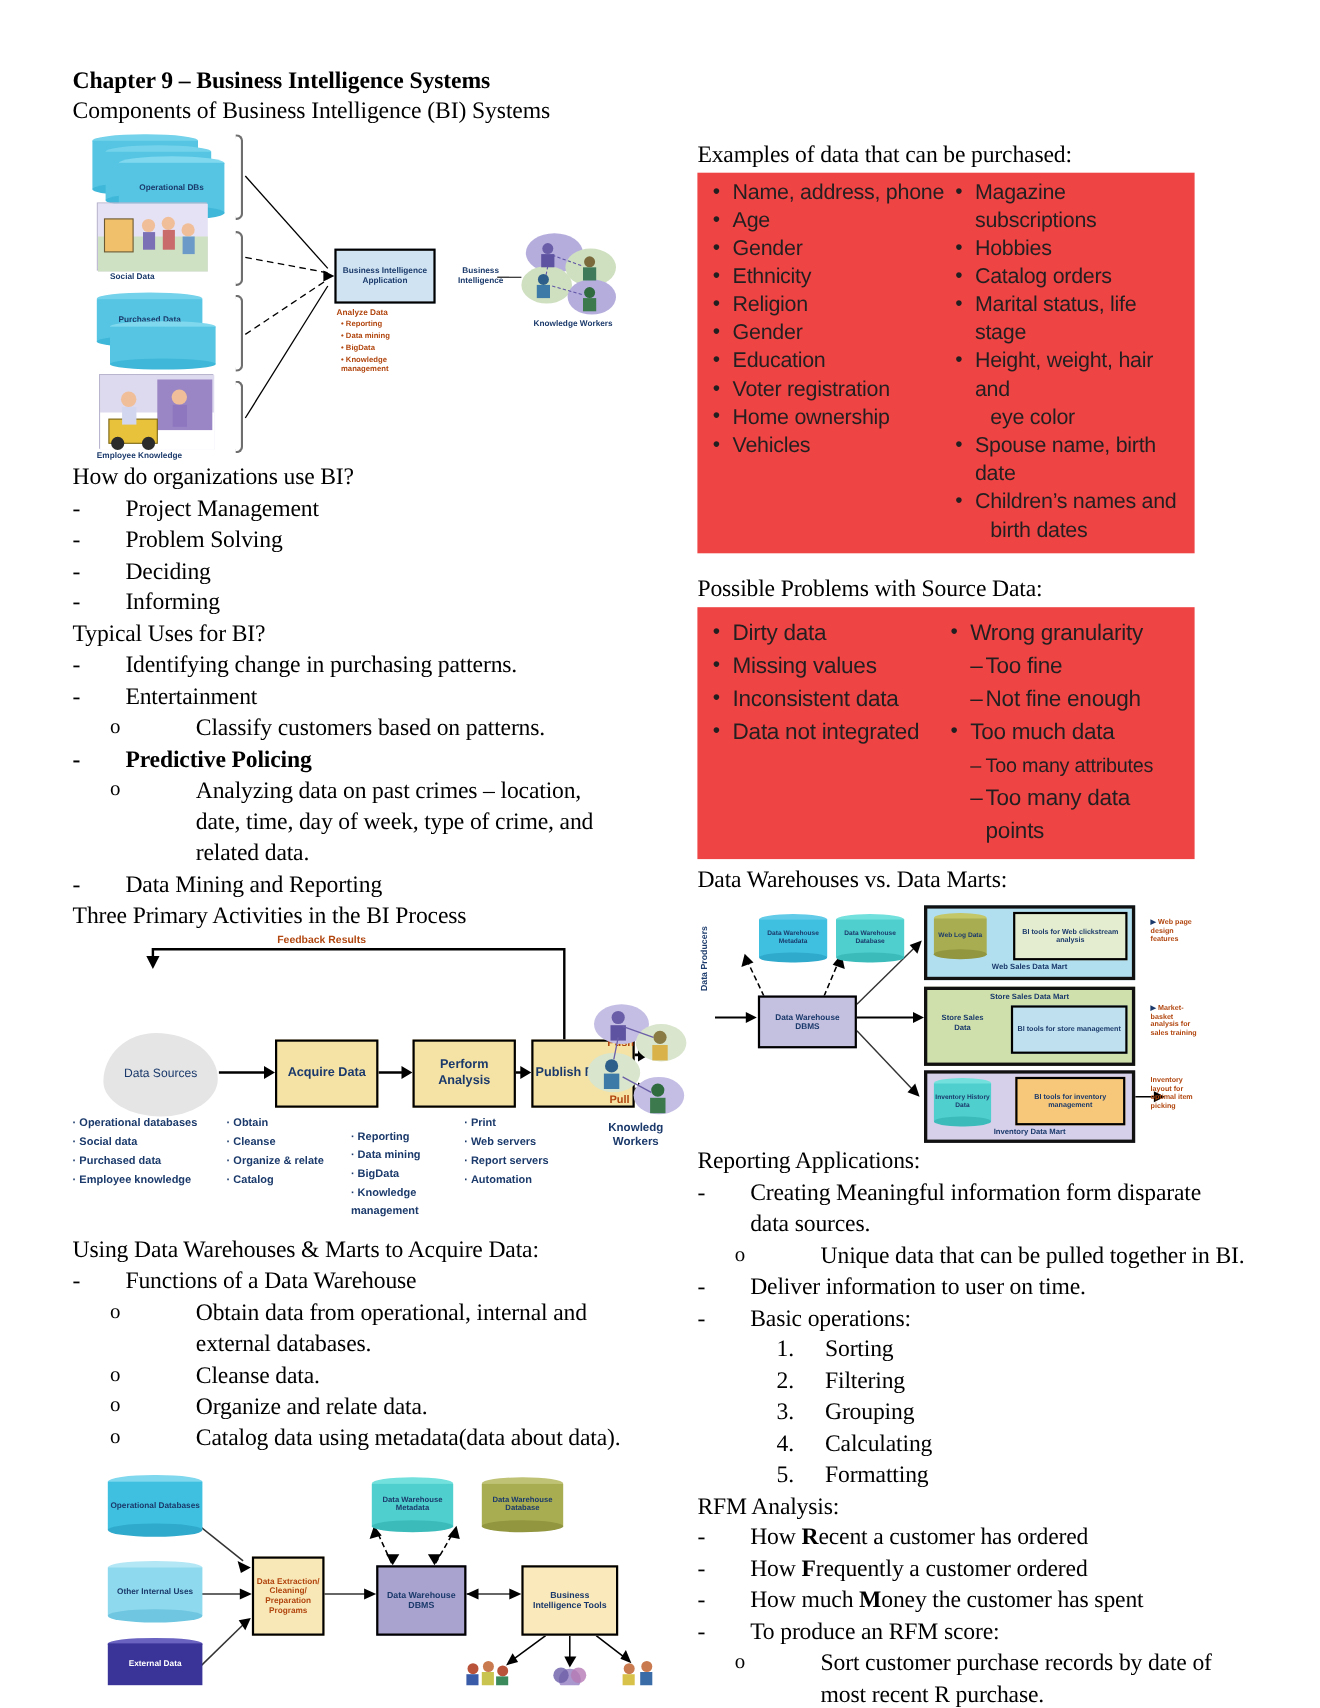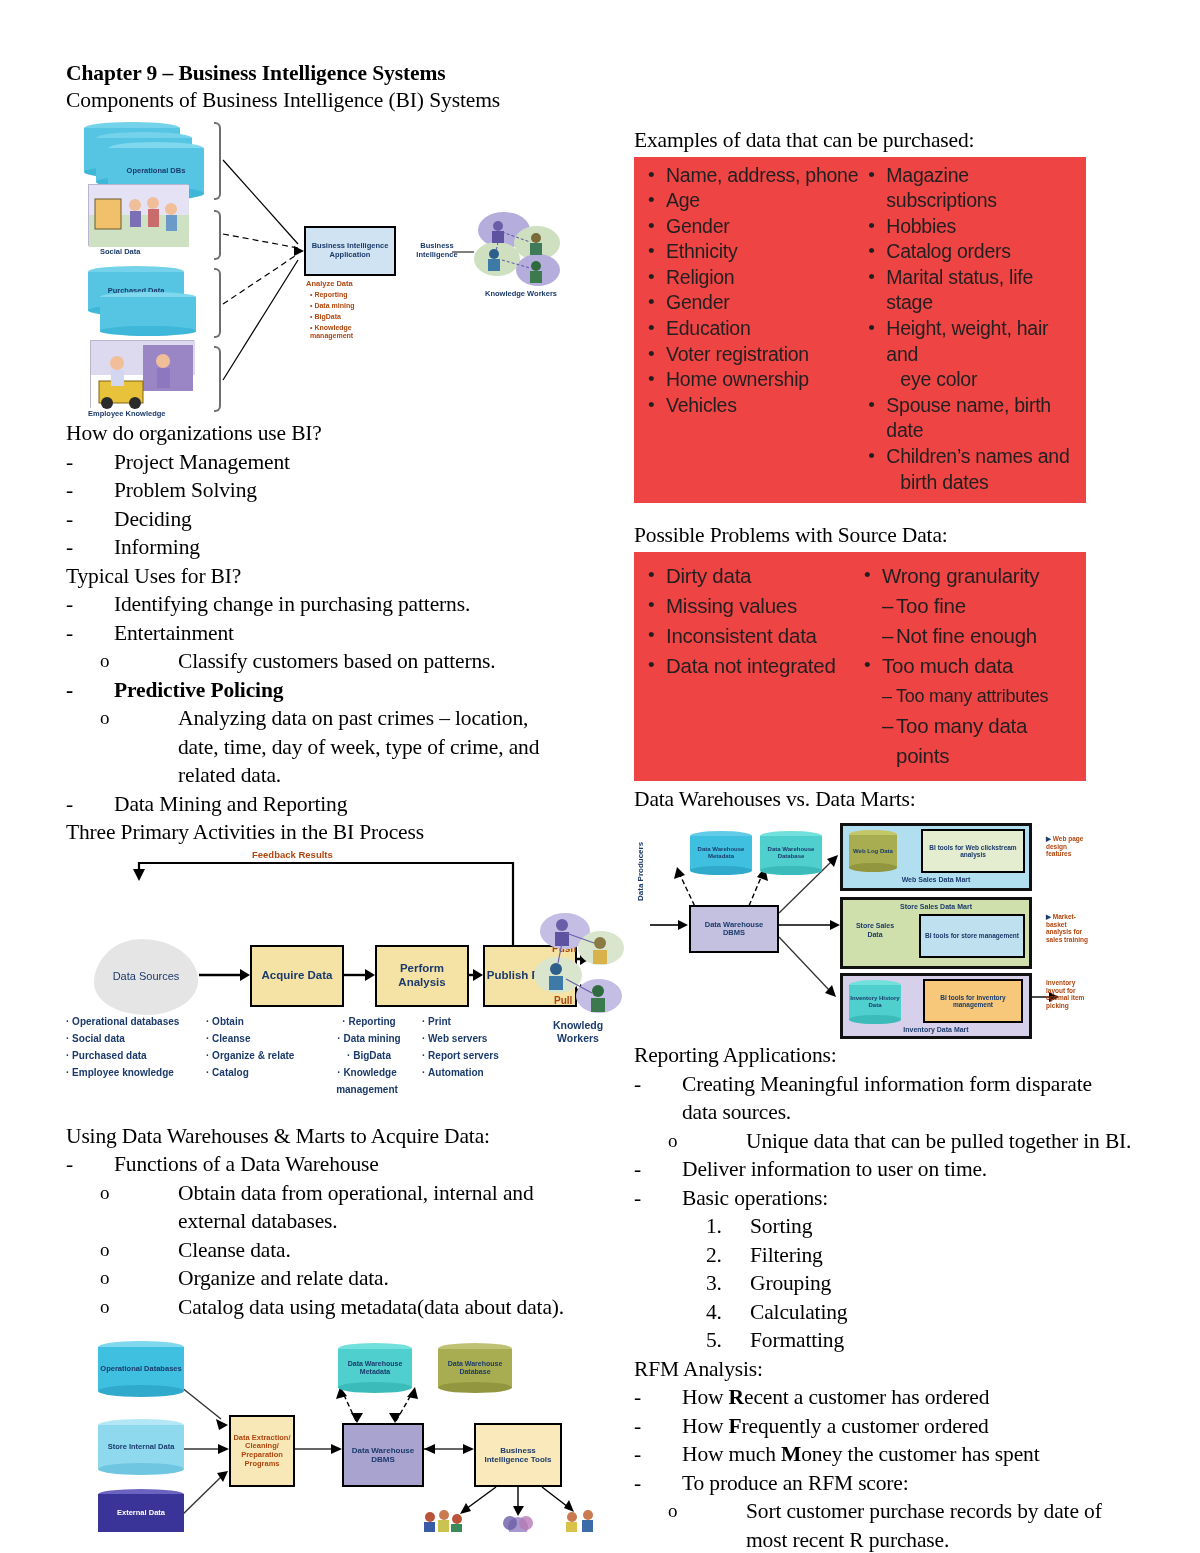--- a/index.html
+++ b/index.html
@@ -353,21 +353,21 @@
         <div class="cap" style="position:relative; font-size:10px; line-height:17px;">·&nbsp;<span>Social data</span></div>
         <div class="cap" style="position:relative; font-size:10px; line-height:17px;">·&nbsp;<span>Purchased data</span></div>
         <div class="cap" style="position:relative; font-size:10px; line-height:17px;">·&nbsp;<span>Employee knowledge</span></div>
       </div>
       <div class="abs" style="left:140px; top:166px; width:110px;">
         <div class="cap" style="position:relative; font-size:10px; line-height:17px;">·&nbsp;<span>Obtain</span></div>
         <div class="cap" style="position:relative; font-size:10px; line-height:17px;">·&nbsp;<span>Cleanse</span></div>
         <div class="cap" style="position:relative; font-size:10px; line-height:17px;">·&nbsp;<span>Organize &amp; relate</span></div>
         <div class="cap" style="position:relative; font-size:10px; line-height:17px;">·&nbsp;<span>Catalog</span></div>
       </div>
-      <div class="abs" style="left:253px; top:166px; width:100px;text-align:center;">
+      <div class="abs" style="left:253px; top:178px; width:100px;">
         <div class="cap" style="position:relative; font-size:10px; line-height:17px;">·&nbsp;<span>Reporting</span></div>
         <div class="cap" style="position:relative; font-size:10px; line-height:17px;">·&nbsp;<span>Data mining</span></div>
         <div class="cap" style="position:relative; font-size:10px; line-height:17px;">·&nbsp;<span>BigData</span></div>
         <div class="cap" style="position:relative; font-size:10px; line-height:17px; width:96px;">·&nbsp;<span>Knowledge management</span></div>
       </div>
       <div class="abs" style="left:356px; top:166px; width:110px;">
         <div class="cap" style="position:relative; font-size:10px; line-height:17px;">·&nbsp;<span>Print</span></div>
         <div class="cap" style="position:relative; font-size:10px; line-height:17px;">·&nbsp;<span>Web servers</span></div>
         <div class="cap" style="position:relative; font-size:10px; line-height:17px;">·&nbsp;<span>Report servers</span></div>
         <div class="cap" style="position:relative; font-size:10px; line-height:17px;">·&nbsp;<span>Automation</span></div>
@@ -433,21 +433,21 @@
       <div class="cyl" style="left:32px; top:14px; width:86px; height:56px;">
         <div class="top" style="background:#7fd8ee;"></div>
         <div class="body" style="background:#3fc0e0;"></div>
         <div class="bot" style="background:#2fa9cc;"></div>
         <div class="lbl" style="font-size:7.5px;">Operational Databases</div>
       </div>
       <div class="cyl" style="left:32px; top:92px; width:86px; height:56px;">
         <div class="top" style="background:#b3e7f5;"></div>
         <div class="body" style="background:#8ed9ee;"></div>
         <div class="bot" style="background:#6ec6e0;"></div>
-        <div class="lbl" style="font-size:7.5px;">Store Internal Data</div>
+        <div class="lbl" style="font-size:7.5px;">Other Internal Uses</div>
       </div>
       <div class="cyl" style="left:32px; top:162px; width:86px; height:48px;">
         <div class="top" style="background:#6a63c0;"></div>
         <div class="body" style="background:#3a3398;"></div>
 
         <div class="lbl" style="font-size:7.5px; color:#ffffff;">External Data</div>
       </div>
 
       <div class="boxnode" style="left:163px; top:88px; width:66px; height:72px; background:#f8e8b8; font-size:7.5px; padding:2px; color:#b1460f;">Data Extraction/ Cleaning/ Preparation Programs</div>
 

